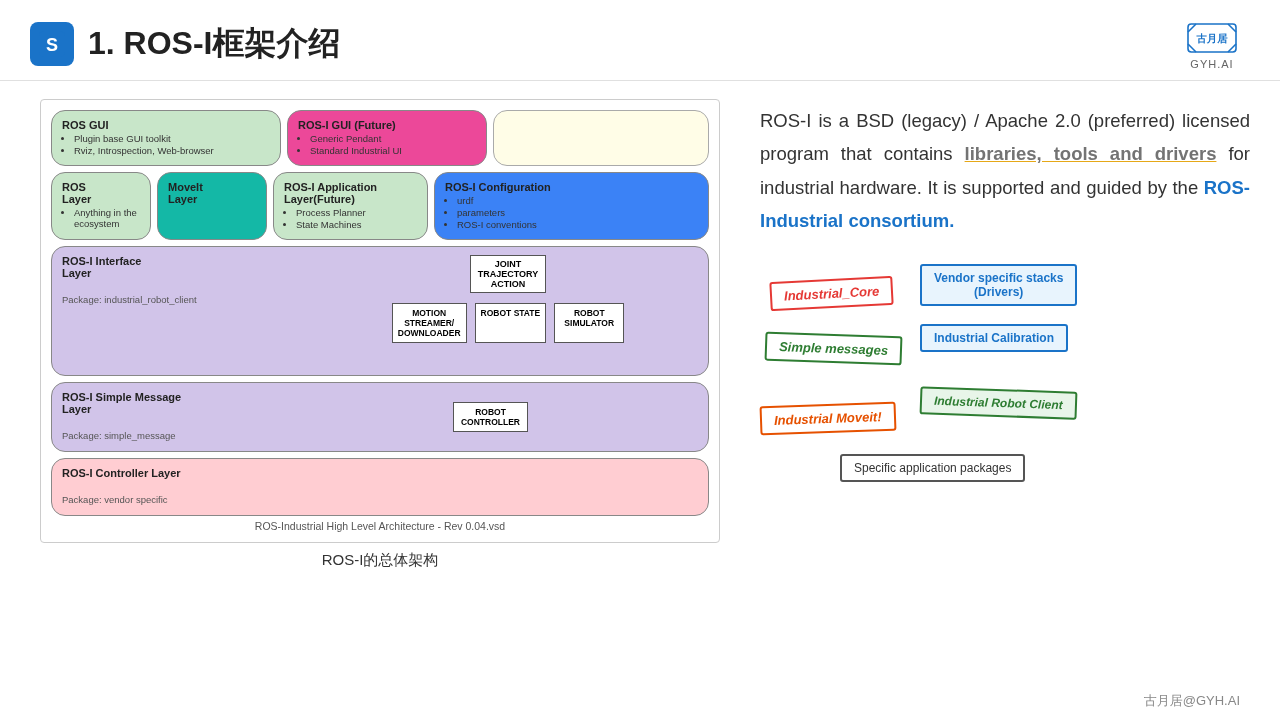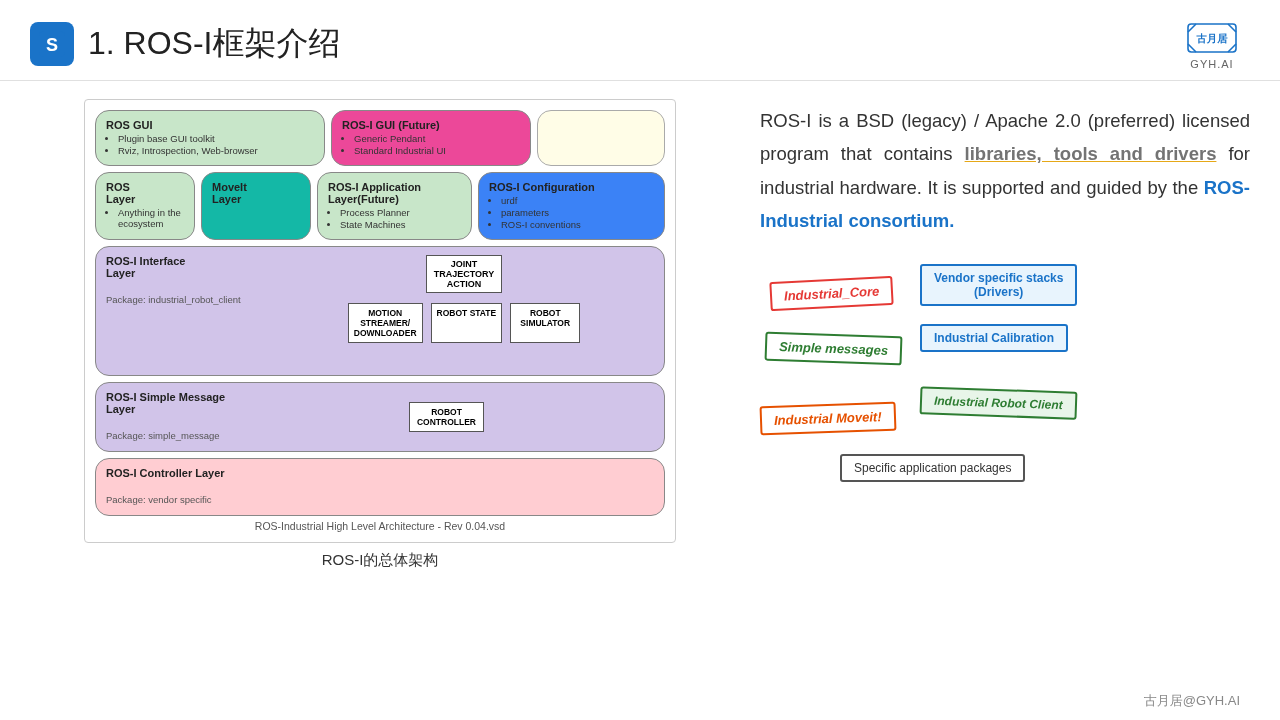--- a/index.html
+++ b/index.html
@@ -32,21 +32,21 @@
       border-radius: 8px;
       display: flex;
       align-items: center;
       justify-content: center;
       color: white;
       font-size: 22px;
       font-weight: bold;
     }
     .page-title {
       font-size: 32px;
-      font-weight: normal;
+      font-weight: bold;
       color: #222;
     }
     .brand-logo {
       display: flex;
       flex-direction: column;
       align-items: center;
     }
     .brand-icon {
       width: 56px;
       height: 40px;
@@ -70,21 +70,21 @@
       flex: 0 0 700px;
       display: flex;
       flex-direction: column;
       align-items: center;
     }
     .diagram-box {
       border: 1px solid #ccc;
       border-radius: 4px;
       padding: 10px;
       background: #fff;
-      width: 592px;
+      width: 680px;
     }
     .arch-diagram {
       width: 100%;
       font-size: 11px;
     }
 
     
     .row-top {
       display: flex;
       gap: 6px;

